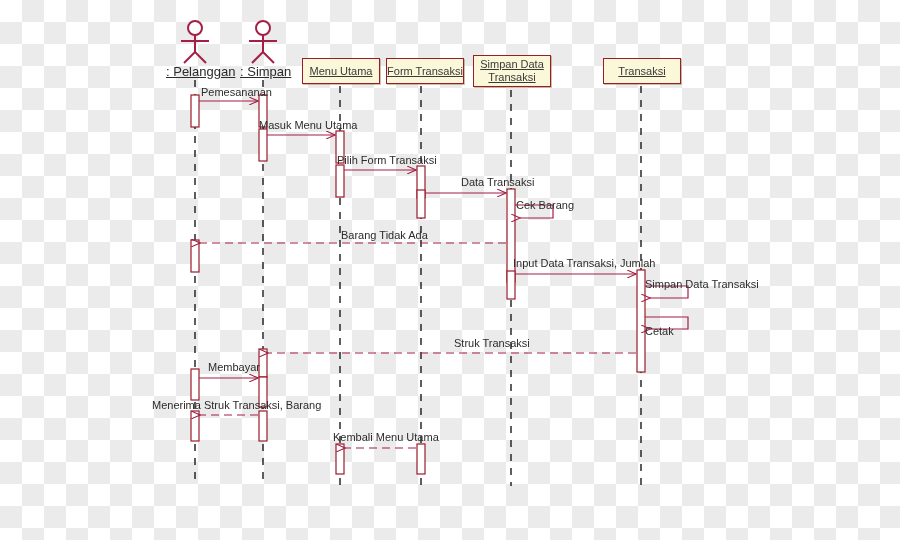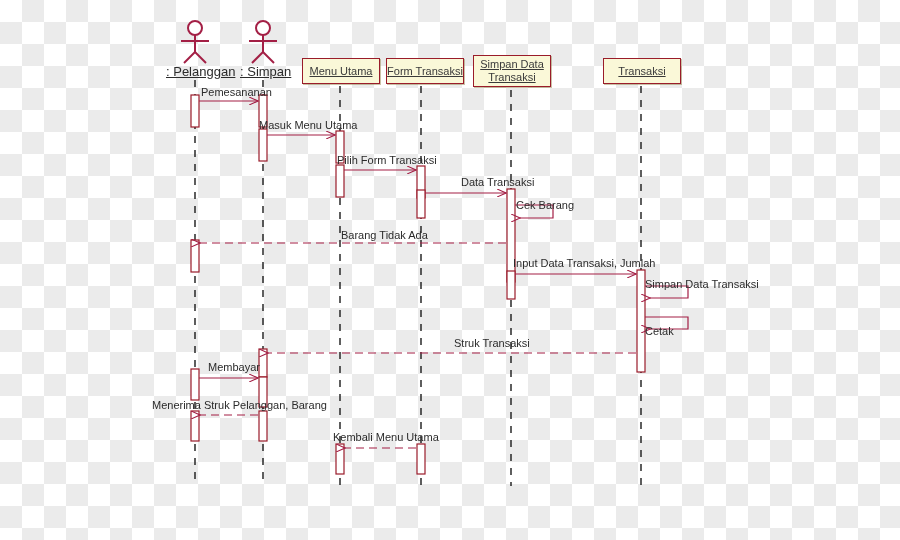--- a/index.html
+++ b/index.html
@@ -187,17 +187,17 @@
   <div class="lbl" style="left:513px;top:257px;">Input Data Transaksi, Jumlah</div>
 
   <div class="lbl" style="left:645px;top:278px;text-align:right;">Simpan Data Transaksi</div>
 
   <div class="lbl" style="left:645px;top:325px;">Cetak</div>
 
   <div class="lbl" style="left:419px;top:337px;margin-left:35px;">Struk Transaksi</div>
 
   <div class="lbl" style="left:208px;top:361px;">Membayar</div>
 
-  <div class="lbl" style="left:152px;top:399px;">Menerima  Struk Pelanggan, Barang</div>
+  <div class="lbl" style="left:152px;top:399px;">Menerima  Struk Transaksi, Barang</div>
 
   <div class="lbl" style="left:333px;top:431px;">Kembali Menu Utama</div>
 
 </div>
 
 </body></html>

